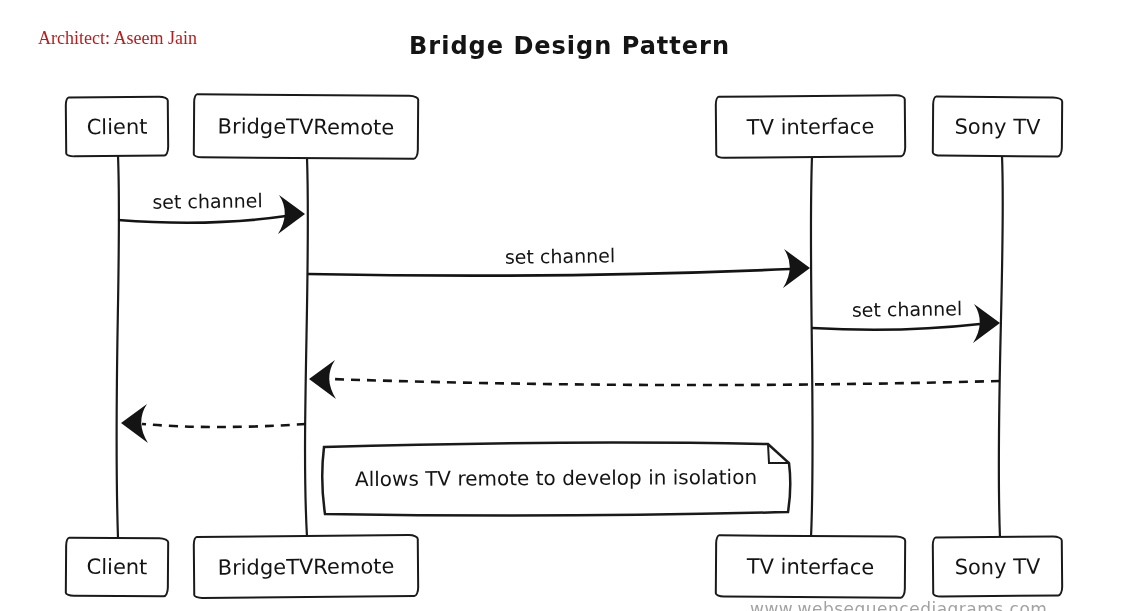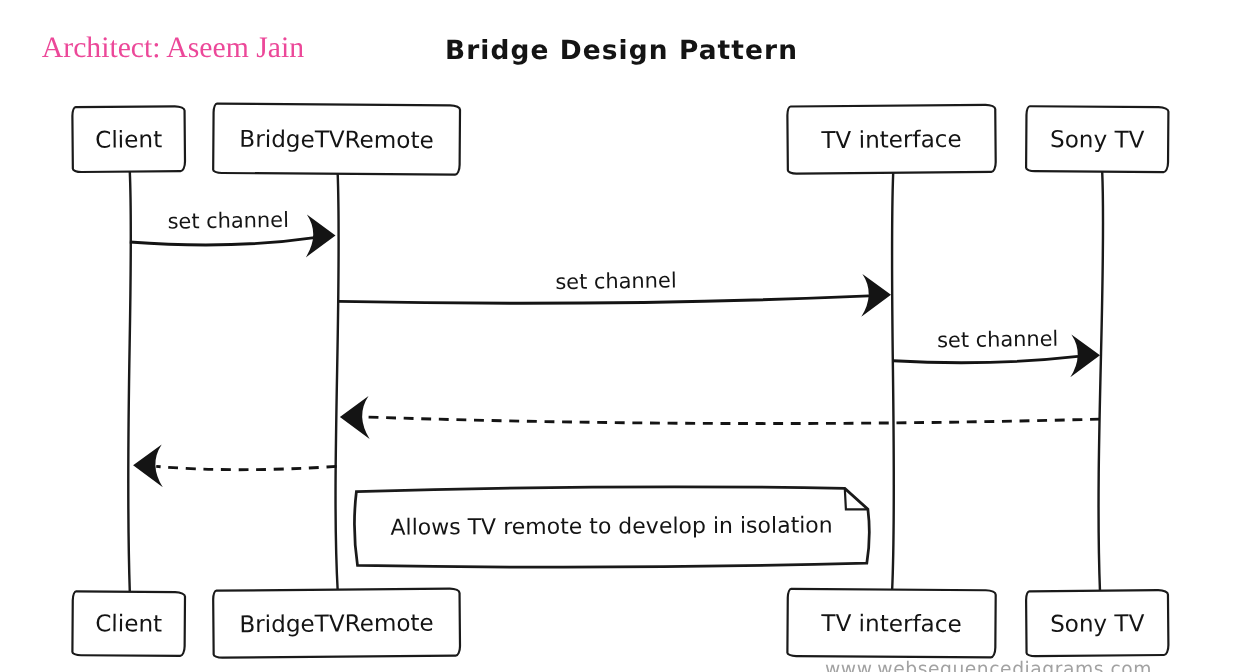--- a/index.html
+++ b/index.html
@@ -3,26 +3,26 @@
 <meta charset="utf-8">
 <style>
   html,body{margin:0;padding:0;background:#fff;}
   #stage{
     position:relative;width:1129px;height:611px;background:#ffffff;
     overflow:hidden;font-family:"DejaVu Sans",sans-serif;color:#141414;
   }
   #diagram-svg{position:absolute;left:0;top:0;z-index:1;}
   .architect{
     position:absolute;left:38px;top:28px;z-index:3;
-    font-family:"Liberation Serif",serif;font-size:27px;color:#ec4899;
+    font-family:"Liberation Serif",serif;font-size:18px;color:#b91c1c;
     white-space:nowrap;
   }
   .title{
     position:absolute;left:400px;top:32px;width:330px;z-index:3;
-    font-size:24px;font-weight:bold;letter-spacing:1px;text-align:center;
+    font-size:24px;font-weight:bold;letter-spacing:1px;text-align:right;
     white-space:nowrap;
   }
   .actor-box{
     position:absolute;z-index:2;background:#fff;
     border:2.5px solid #1a1a1a;
     border-radius:4px 10px 5px 9px / 9px 5px 10px 4px;
     display:flex;align-items:center;justify-content:center;
     font-size:21px;white-space:nowrap;box-sizing:border-box;
   }
   .tilt-a{transform:rotate(-0.5deg);}

